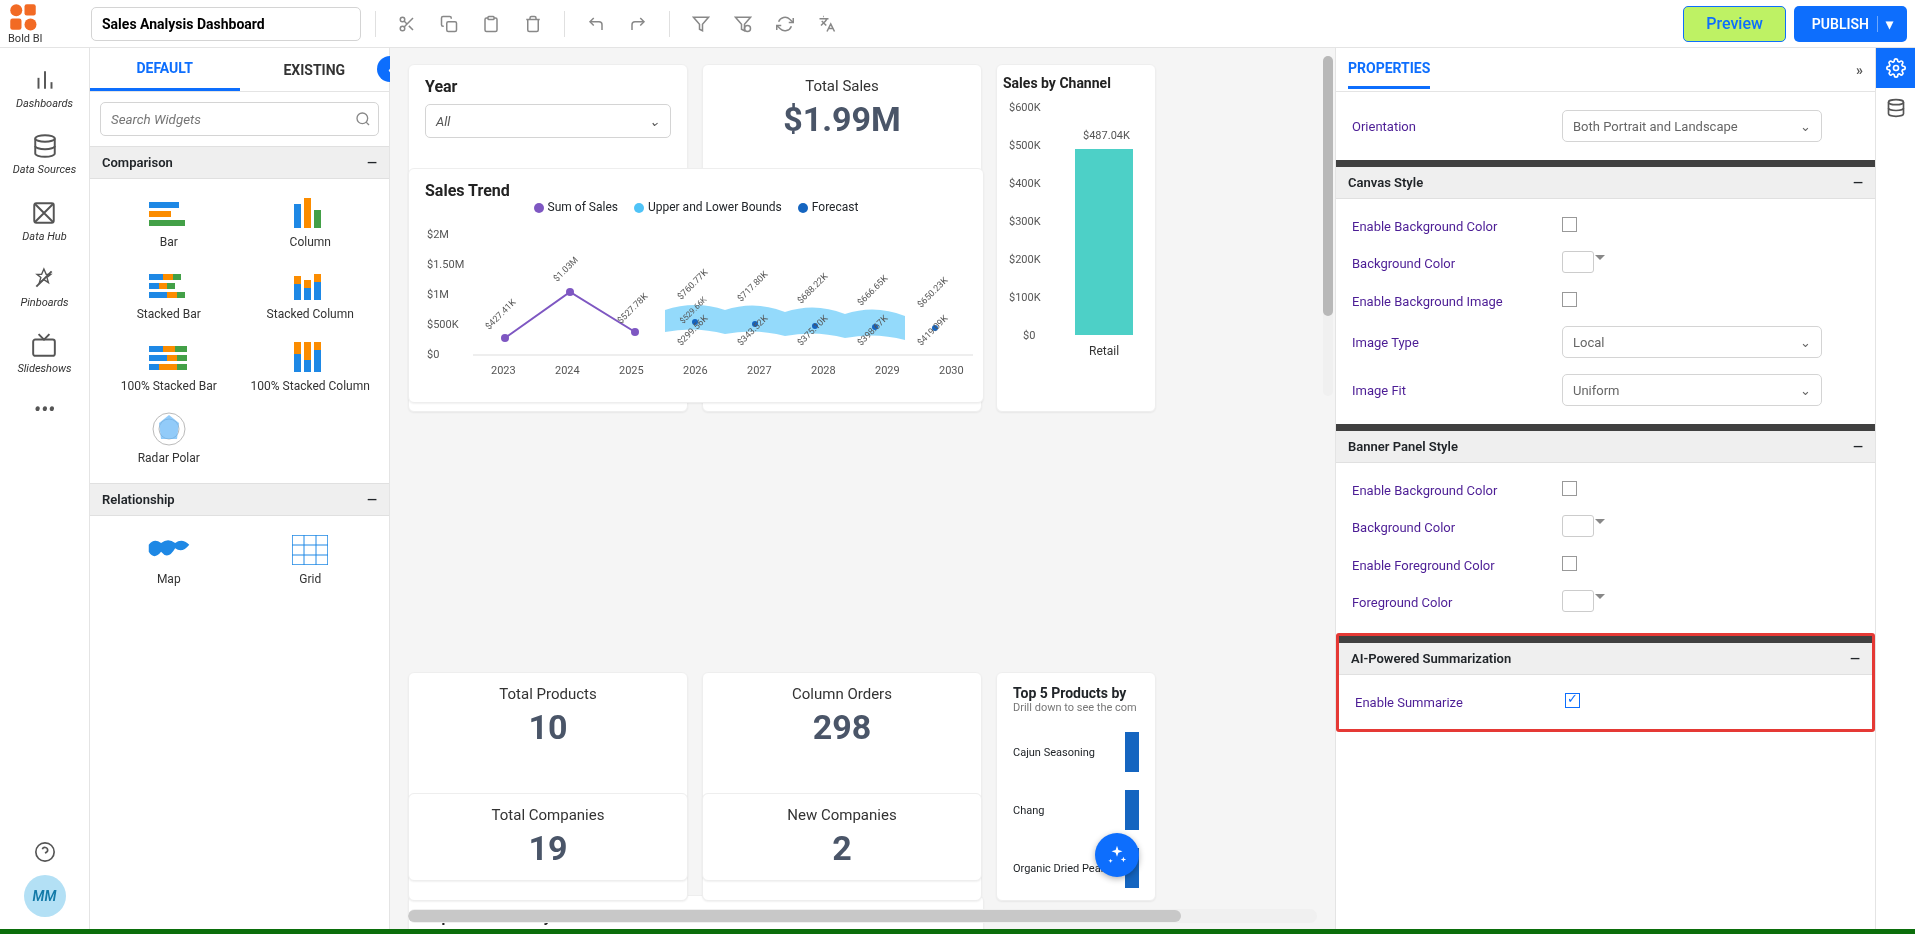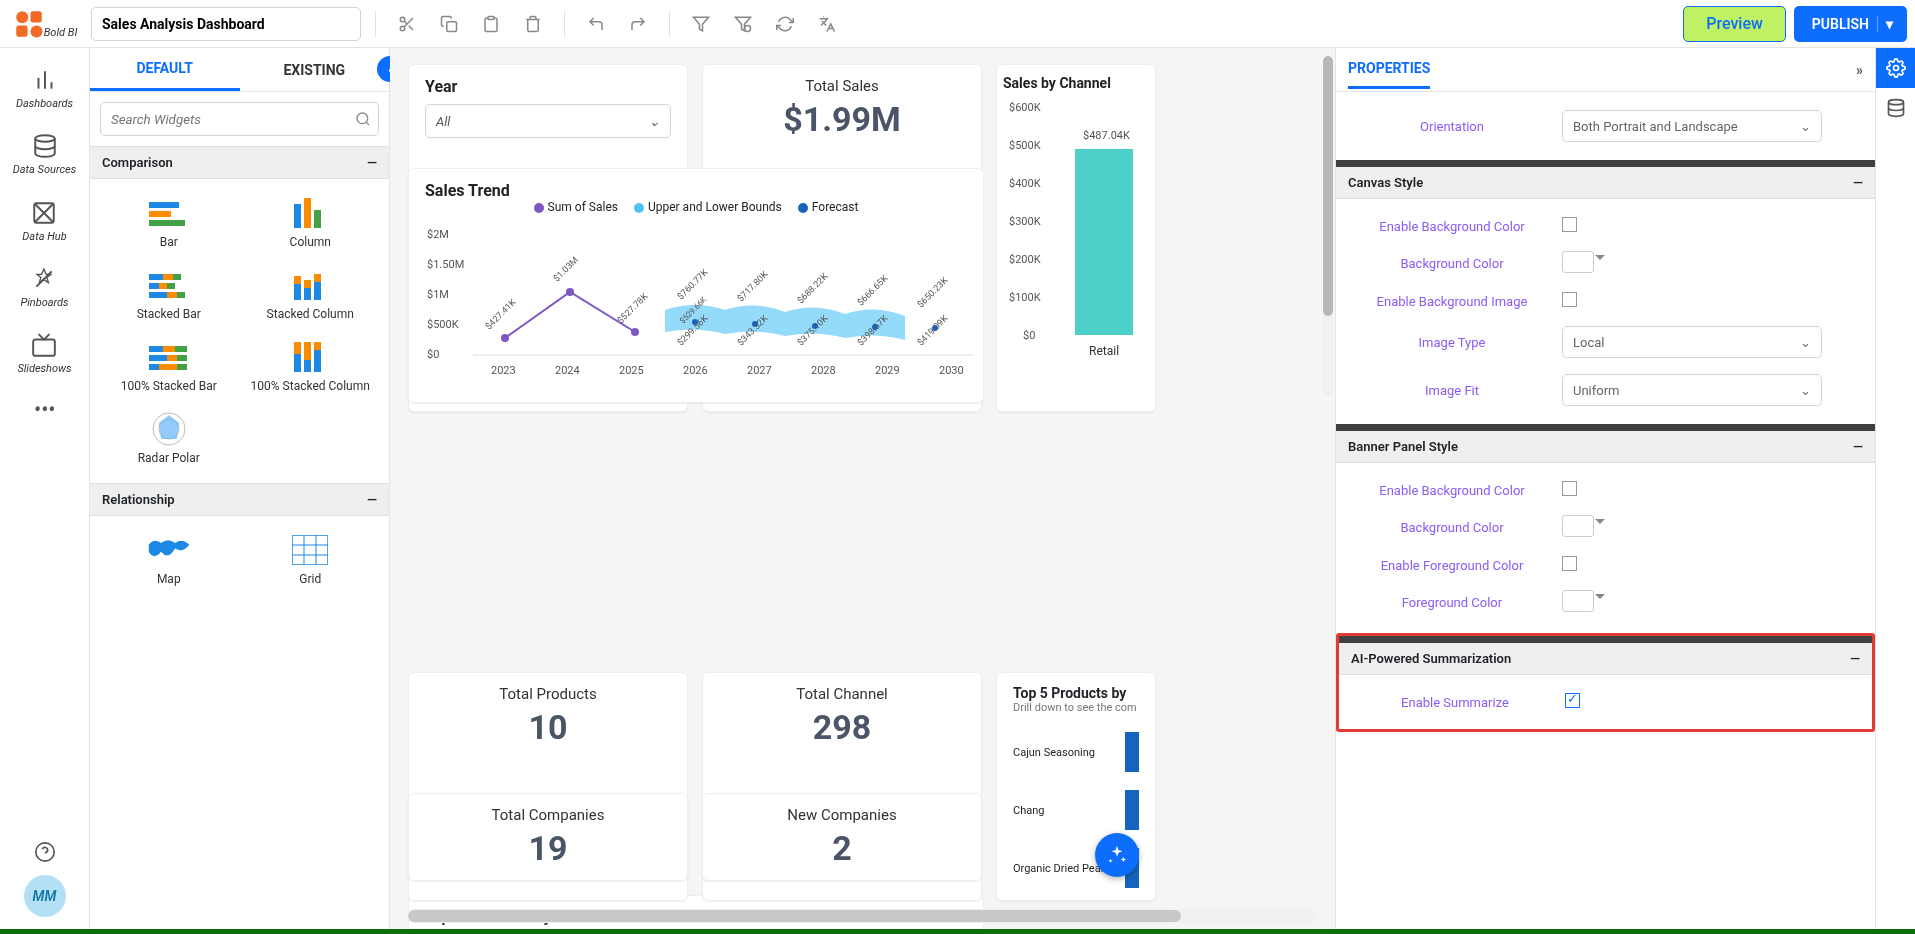--- a/index.html
+++ b/index.html
@@ -1,21 +1,21 @@
 <!DOCTYPE html>
 <html><head>
 <meta charset="utf-8">
 <style>
 * { box-sizing: border-box; margin: 0; padding: 0; font-family: -apple-system, BlinkMacSystemFont, "Segoe UI", Roboto, Arial, sans-serif; }
 body { background: #fff; color: #212529; font-size: 13px; overflow: hidden; }
 .app { display: flex; flex-direction: column; height: 934px; width: 1915px; border-bottom: 5px solid #0b6e0b; }
 
 
 .topbar { display: flex; align-items: center; height: 48px; border-bottom: 1px solid #e4e4e4; padding: 0 8px; gap: 8px; }
-.logo-col { width: 75px; display: flex; flex-direction: row; align-items: flex-end; justify-content: center; font-style: italic; }
+.logo-col { width: 75px; display: flex; flex-direction: column; align-items: flex-start; justify-content: center; }
 .logo-svg { width: 30px; height: 30px; }
 .logo-txt { font-size: 11px; color: #333; }
 .title-input { width: 270px; height: 34px; border: 1px solid #d4d4d4; border-radius: 5px; padding: 0 10px; font-size: 14px; font-weight: bold; }
 .vsep { width: 1px; height: 26px; background: #e0e0e0; margin: 0 6px; }
 .tool-btn { width: 34px; height: 34px; display: flex; align-items: center; justify-content: center; color: #888; cursor: pointer; border-radius: 4px; }
 .spacer { flex: 1; }
 .preview-btn { height: 36px; padding: 0 22px; border: 1px solid #0d6efd; color: #0d6efd; background: #bef264; border-radius: 5px; font-size: 16px; font-weight: 500; cursor: pointer; }
 .publish-btn { height: 36px; padding: 0 14px 0 18px; background: #0d6efd; color: #fff; border: none; border-radius: 5px; font-size: 14px; font-weight: 600; cursor: pointer; display: flex; align-items: center; gap: 8px; }
 
 
@@ -63,21 +63,21 @@
 .props { width: 580px; border-left: 1px solid #e4e4e4; display: flex; }
 .props-main { flex: 1; display: flex; flex-direction: column; }
 .props-rail { width: 40px; border-left: 1px solid #e4e4e4; display: flex; flex-direction: column; align-items: center; }
 .props-rail .pr-btn { width: 40px; height: 40px; display: flex; align-items: center; justify-content: center; cursor: pointer; }
 .props-rail .pr-btn.active { background: #0d6efd; color: #fff; }
 .props-header { display: flex; align-items: center; height: 44px; border-bottom: 1px solid #e4e4e4; padding: 0 12px; font-size: 14px; font-weight: 700; color: #0d6efd;}
 .props-header .tab { padding-bottom: 10px; border-bottom: 3px solid #0d6efd; margin-top:10px;}
 .prop-section { background: #efefef; padding: 8px 12px; font-size: 13px; font-weight: 600; display: flex; justify-content: space-between; align-items: center; border-top: 7px solid #404040; border-bottom: 1px solid #e0e0e0; }
 .prop-body { padding: 10px 16px; }
 .prop-row { display: flex; align-items: center; gap: 10px; padding: 8px 0; }
-.prop-row .plabel { flex: 0 0 200px; text-align: center; font-size: 13px; color: #8b5cf6; }
+.prop-row .plabel { flex: 0 0 200px; text-align: left; font-size: 13px; color: #4c1d95; }
 .prop-row .pval { flex: 1; }
 .prop-select { border: 1px solid #d4d4d4; border-radius: 5px; height: 32px; width: 260px; padding: 0 10px; display: flex; align-items: center; justify-content: space-between; color: #666; }
 .checkbox { width: 15px; height: 15px; border: 1px solid #999; display: inline-block; }
 .checkbox.checked { border-color: #0d6efd; color: #0d6efd; position: relative; }
 .checkbox.checked::after { content: "✓"; position: absolute; top: -3px; left: 1px; font-size: 13px; }
 .swatch { width: 32px; height: 22px; border: 1px solid #ccc; border-radius: 3px; display: inline-block; background: #fff; position: relative; }
 .swatch::after { content: ""; position: absolute; right: -12px; top: 3px; border: 5px solid transparent; border-top-color: #888; }
 .highlight { border: 3px solid #e53935; border-radius: 3px; }
 
 .fab { position: absolute; bottom: 52px; left: 705px; width: 44px; height: 44px; border-radius: 50%; background: #0d6efd; box-shadow: 0 2px 6px rgba(0,0,0,0.3); display: flex; align-items: center; justify-content: center; color: #fff; font-size: 20px; cursor: pointer; }
@@ -452,21 +452,21 @@
             <text x="514" y="154" font-size="11" fill="#555">2030</text>
           </svg>
         </div>
 
         <div class="row" style="margin-top:260px">
           <div class="card kpi" style="width:280px">
               <div class="lbl">Total Products</div>
               <div class="val">10</div>
             </div>
           <div class="card kpi" style="width:280px">
-              <div class="lbl">Total Channel</div>
+              <div class="lbl">Column Orders</div>
               <div class="val">298</div>
             </div>
           <div class="card" style="width:160px">
             <div style="font-size:14px;font-weight:700">Top 5 Products by</div>
             <div style="font-size:11px;color:#777">Drill down to see the com</div>
             <div style="margin-top:18px;display:flex;align-items:center;justify-content:space-between">
                 <span style="font-size:11px">Cajun Seasoning</span>
                 <div style="width:14px;height:40px;background:#1565c0"></div>
               </div>
             <div style="margin-top:18px;display:flex;align-items:center;justify-content:space-between">

